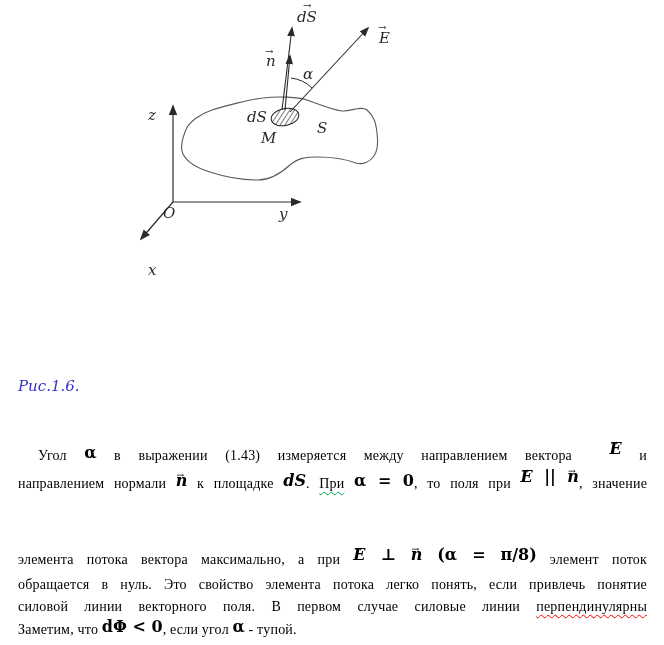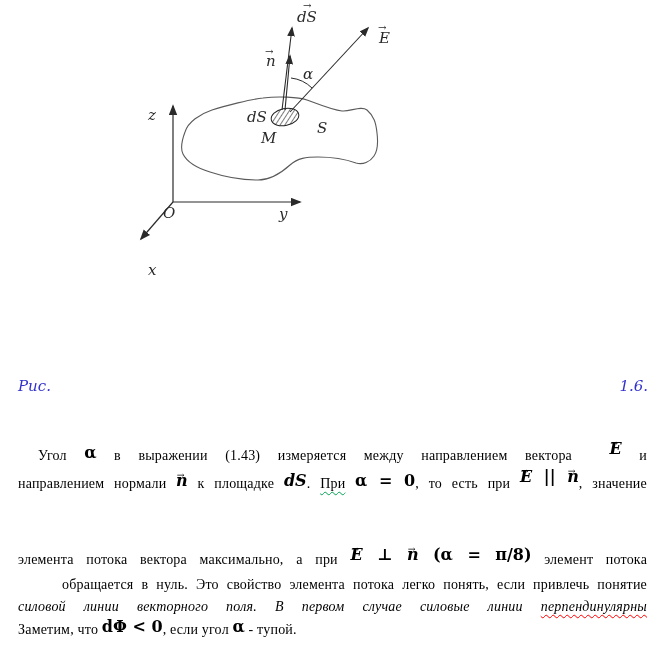--- a/index.html
+++ b/index.html
@@ -13,32 +13,32 @@
     font-family:"DejaVu Serif", serif;font-style:italic;font-size:15px;fill:#2a2a2a;
   }
   .figure text.small-arrow{font-size:10px;font-style:normal;}
   .figure text.alpha{font-size:15px;}
   
   .caption{
     position:absolute;left:18px;top:377px;width:630px;
     font-family:"DejaVu Serif", serif;font-style:italic;
     color:#3333cc;font-size:15px;line-height:19px;
   }
-  .cap-row1{display:flex;justify-content:space-between;}
+  .cap-row1{display:flex;justify-content:flex-start;}
   
   .para{
     position:absolute;left:18px;top:441px;width:629px;
     font-size:14px;letter-spacing:0.2px;
   }
   .pl{text-align:justify;text-align-last:justify;white-space:normal;}
   .l1{height:27px;line-height:27px;text-indent:20px;}
   .l2{height:29px;line-height:29px;}
   .l3{height:30px;line-height:30px;margin-top:47px;}
-  .l4{height:22px;line-height:22px;margin-left:44px;}
-  .l5{height:21px;line-height:21px;font-style:italic;}
+  .l4{height:22px;line-height:22px;}
+  .l5{height:21px;line-height:21px;}
   .l6{height:26px;line-height:26px;}
   .l7{height:24px;line-height:24px;text-align-last:left;}
   
   .fm{
     font-family:"DejaVu Serif", serif;font-weight:bold;font-size:16px;
     letter-spacing:0;white-space:nowrap;
   }
   .it{font-style:italic;}
   .r2{position:relative;top:-2px;}
   .r4{position:relative;top:-4px;}
@@ -130,33 +130,33 @@
       <span class="fm r6"><span class="vec"><span>E</span><span class="va">→</span></span></span>
       <span>и</span>
     </div>
 
     <div class="pl l2">
       <span>направлением нормали</span>
       <span class="fm r2"><span class="vec"><span>n</span><span class="va">→</span></span></span>
       <span>к площадке</span>
       <span class="fm it r2">dS</span><span>.</span>
       <span class="grammar">При</span>
-      <span class="fm r2">α = 0</span><span>, то есть при</span>
+      <span class="fm r2">α = 0</span><span>, то поля при</span>
       <span class="fm r6"><span class="vec"><span>E</span><span class="va">→</span></span>
         <span>||</span>
         <span class="vec"><span>n</span><span class="va">→</span></span></span><span>, значение</span>
     </div>
 
     <div class="pl l3">
       <span>элемента  потока  вектора  максимально,  а  при</span>
       <span class="fm r4"><span class="vec"><span>E</span><span class="va">→</span></span>
         <span>⊥</span>
         <span class="vec"><span>n</span><span class="va">→</span></span>
         <span>(α = π/8)</span></span>
-      <span>элемент  потока</span>
+      <span>элемент  поток</span>
     </div>
 
     <div class="pl l4">
       <span>обращается в нуль. Это свойство элемента потока легко понять, если привлечь понятие</span>
     </div>
 
     <div class="pl l5">
       <span>силовой  линии  векторного  поля.  В  первом  случае  силовые  линии</span>
       <span class="misspell">перпендинулярны</span>
     </div>

